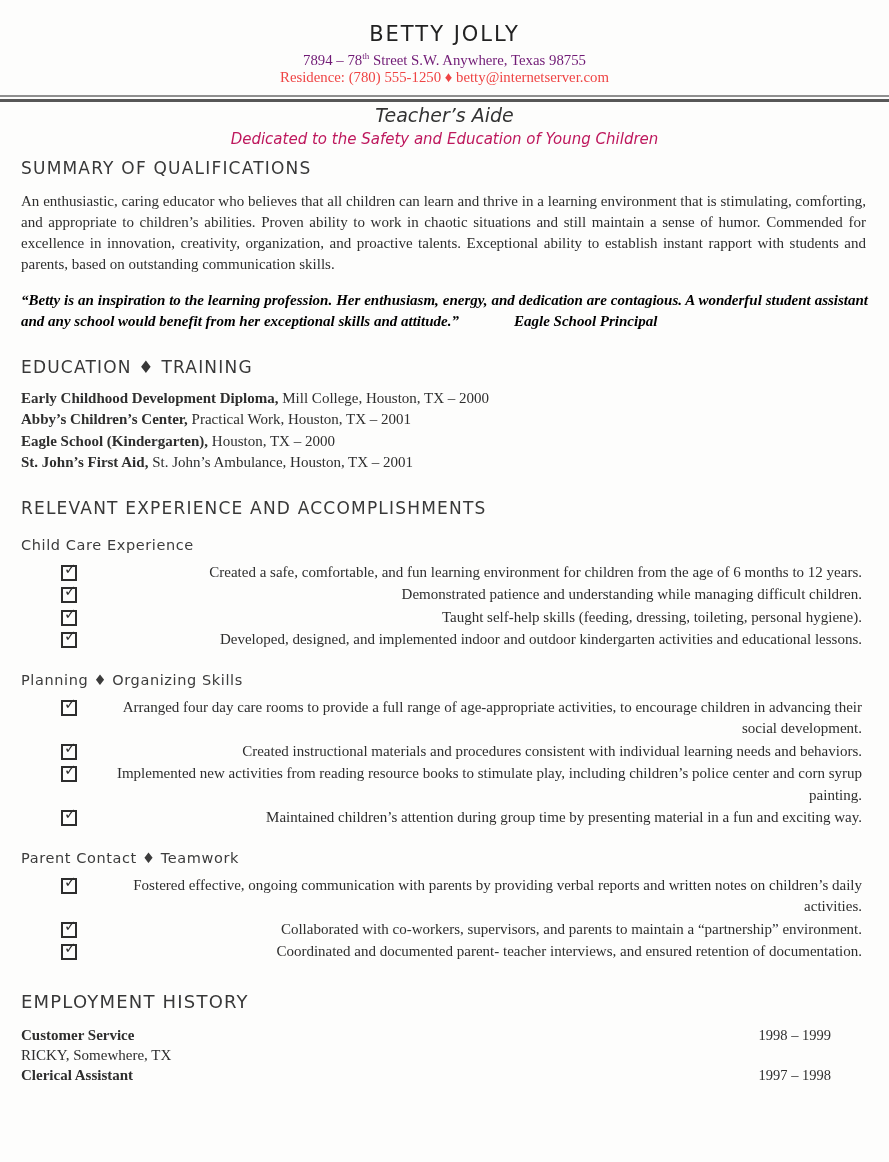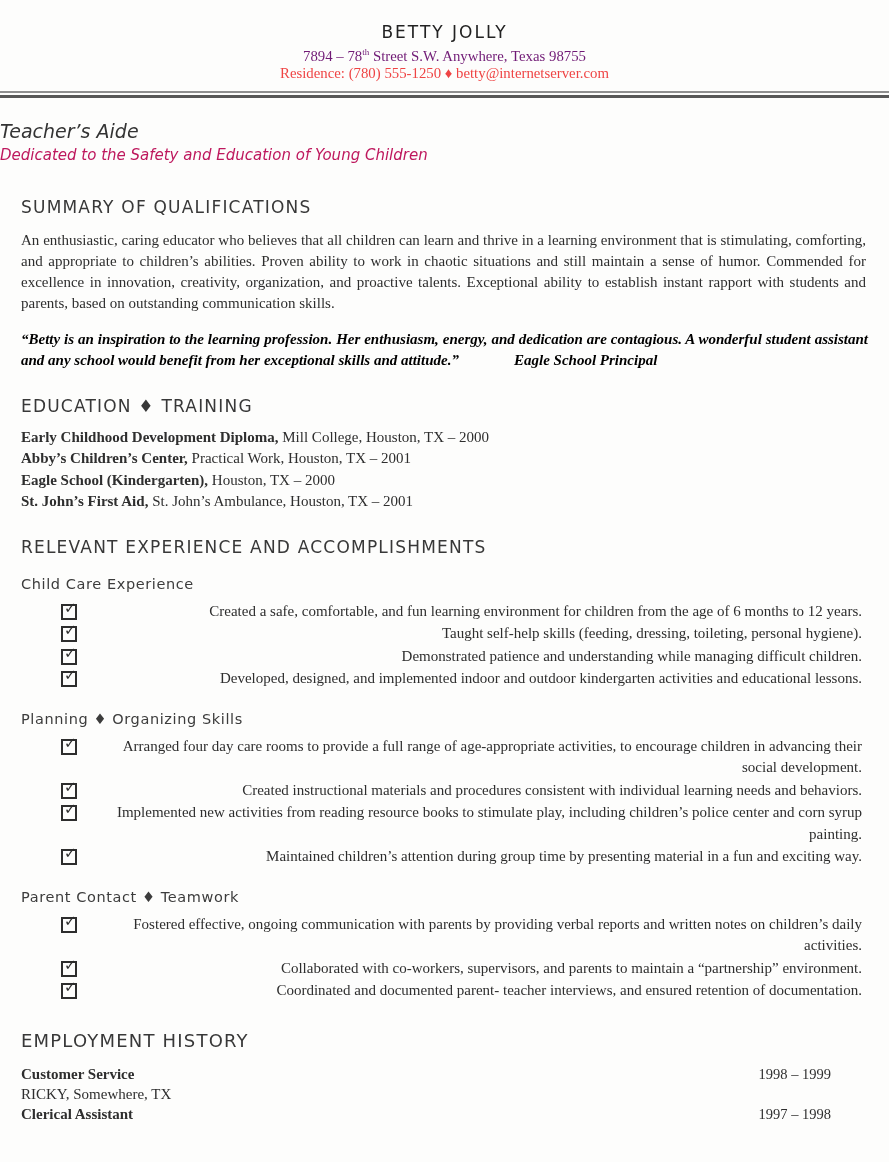--- a/index.html
+++ b/index.html
@@ -8,51 +8,51 @@
     font-family: "Liberation Serif", serif;
     color: #2e2e2e;
     position: relative;
   }
   .page { width: 889px; min-height: 1162px; background: #fdfdfc; }
 
   
   .header { text-align: center; padding-top: 22px; }
   .name {
     font-family: "DejaVu Sans", sans-serif;
-    font-size: 17px; letter-spacing: 2px; color: #222;
+    font-size: 21px; letter-spacing: 2px; color: #222;
   }
   .addr-line { font-size: 14.8px; margin-top: 5px; color: #701a75; }
   .addr-line sup { font-size: 9px; }
   .contact-line { font-size: 14.8px; margin-top: 0; color: #ef4444; }
 
   .divider {
     margin-top: 9px; width: 100%; height: 2px;
     border-top: 2px solid #8f8f8f;
     border-bottom: 3px solid #575757;
   }
 
   
-  .title-block { margin-top: 22px; }
+  .title-block { text-align: center; margin-top: 2px; }
   .doc-title {
     font-family: "DejaVu Sans", sans-serif; font-style: italic;
     font-size: 19px; color: #333;
   }
   .doc-subtitle {
     font-family: "DejaVu Sans", sans-serif; font-style: italic;
     font-size: 15px; margin-top: 4px; color: #be185d;
   }
 
   
   .content { padding: 0 21px 30px 21px; }
 
   .sec-heading {
     font-family: "DejaVu Sans", sans-serif;
     font-size: 17px; letter-spacing: 1.2px; color: #383838;
   }
-  .sec-heading.summary    { margin-top: 33px; }
+  .sec-heading.summary    { margin-top: 10px; }
   .sec-heading.education  { margin-top: 25px; }
   .sec-heading.experience { margin-top: 24px; }
   .sec-heading.employment { margin-top: 28px; font-size: 18px; }
 
   .summary-paragraph {
     margin-top: 13px; font-size: 15px; line-height: 21px;
     text-align: justify; padding-right: 2px;
   }
 
   .quote {
@@ -134,25 +134,25 @@
     <div class="sec-heading experience">RELEVANT EXPERIENCE AND ACCOMPLISHMENTS</div>
 
     <div class="subheading first">Child Care Experience</div>
     <div class="bullets">
       <div class="bullet-row">
           <span class="cb"></span>
           <div class="bullet-text">Created a safe, comfortable, and fun learning environment for children from the age of 6 months to 12 years.</div>
         </div>
       <div class="bullet-row">
           <span class="cb"></span>
+          <div class="bullet-text">Demonstrated patience and understanding while managing difficult children.</div>
+        </div>
+      <div class="bullet-row">
+          <span class="cb"></span>
           <div class="bullet-text">Taught self-help skills (feeding, dressing, toileting, personal hygiene).</div>
-        </div>
-      <div class="bullet-row">
-          <span class="cb"></span>
-          <div class="bullet-text">Demonstrated patience and understanding while managing difficult children.</div>
         </div>
       <div class="bullet-row">
           <span class="cb"></span>
           <div class="bullet-text">Developed, designed, and implemented indoor and outdoor kindergarten activities and educational lessons.</div>
         </div>
     </div>
 
     <div class="subheading">Planning ♦ Organizing Skills</div>
     <div class="bullets">
       <div class="bullet-row">

